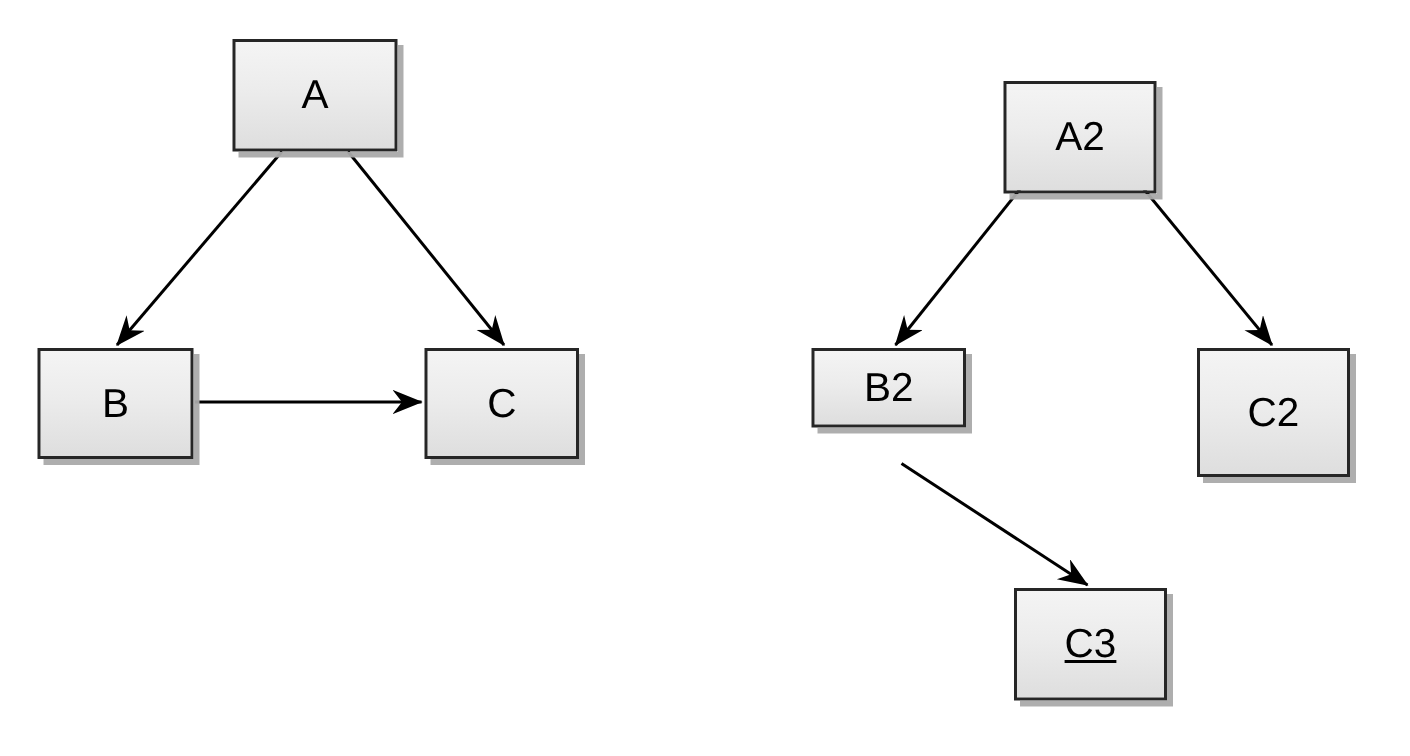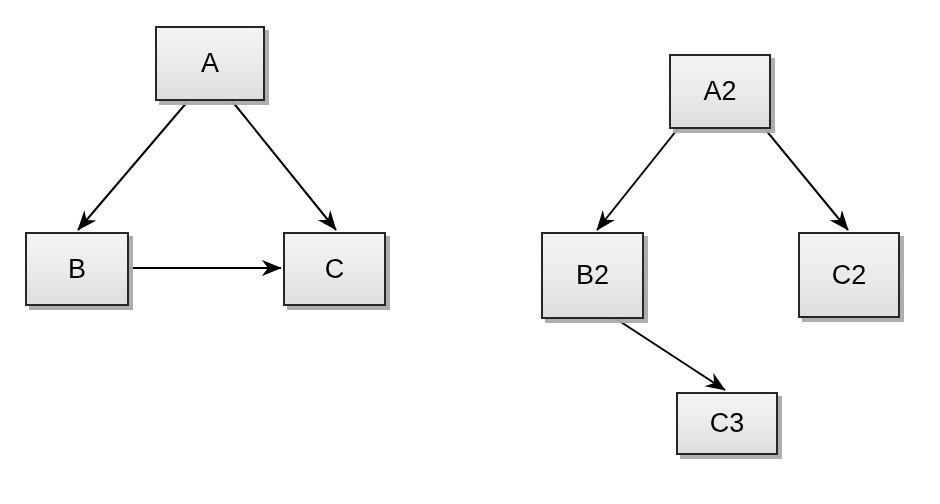--- a/index.html
+++ b/index.html
@@ -71,24 +71,24 @@
       </div>
       <div class="node" style="left: 25px; top: 232px; width: 104px; height: 74px;">
         <span class="node-label">B</span>
       </div>
       <div class="node" style="left: 283px; top: 232px; width: 103px; height: 74px;">
         <span class="node-label">C</span>
       </div>
       <div class="node" style="left: 669px; top: 26px; width: 102px; height: 75px; margin-top: 28px;">
         <span class="node-label">A2</span>
       </div>
-      <div class="node" style="left: 541px; top: 232px; width: 103px; height: 87px;">
+      <div class="node" style="left: 541px; top: 232px; width: 103px; height: 53px;">
         <span class="node-label">B2</span>
       </div>
       <div class="node" style="left: 798px; top: 232px; width: 102px; height: 86px;">
         <span class="node-label">C2</span>
       </div>
-      <div class="node" style="left: 676px; top: 392px; width: 102px; height: 63px;">
+      <div class="node" style="left: 676px; top: 392px; width: 102px; height: 75px; text-decoration: underline;">
         <span class="node-label">C3</span>
       </div>
     </div>
 
 </div>
 
 </body></html>

